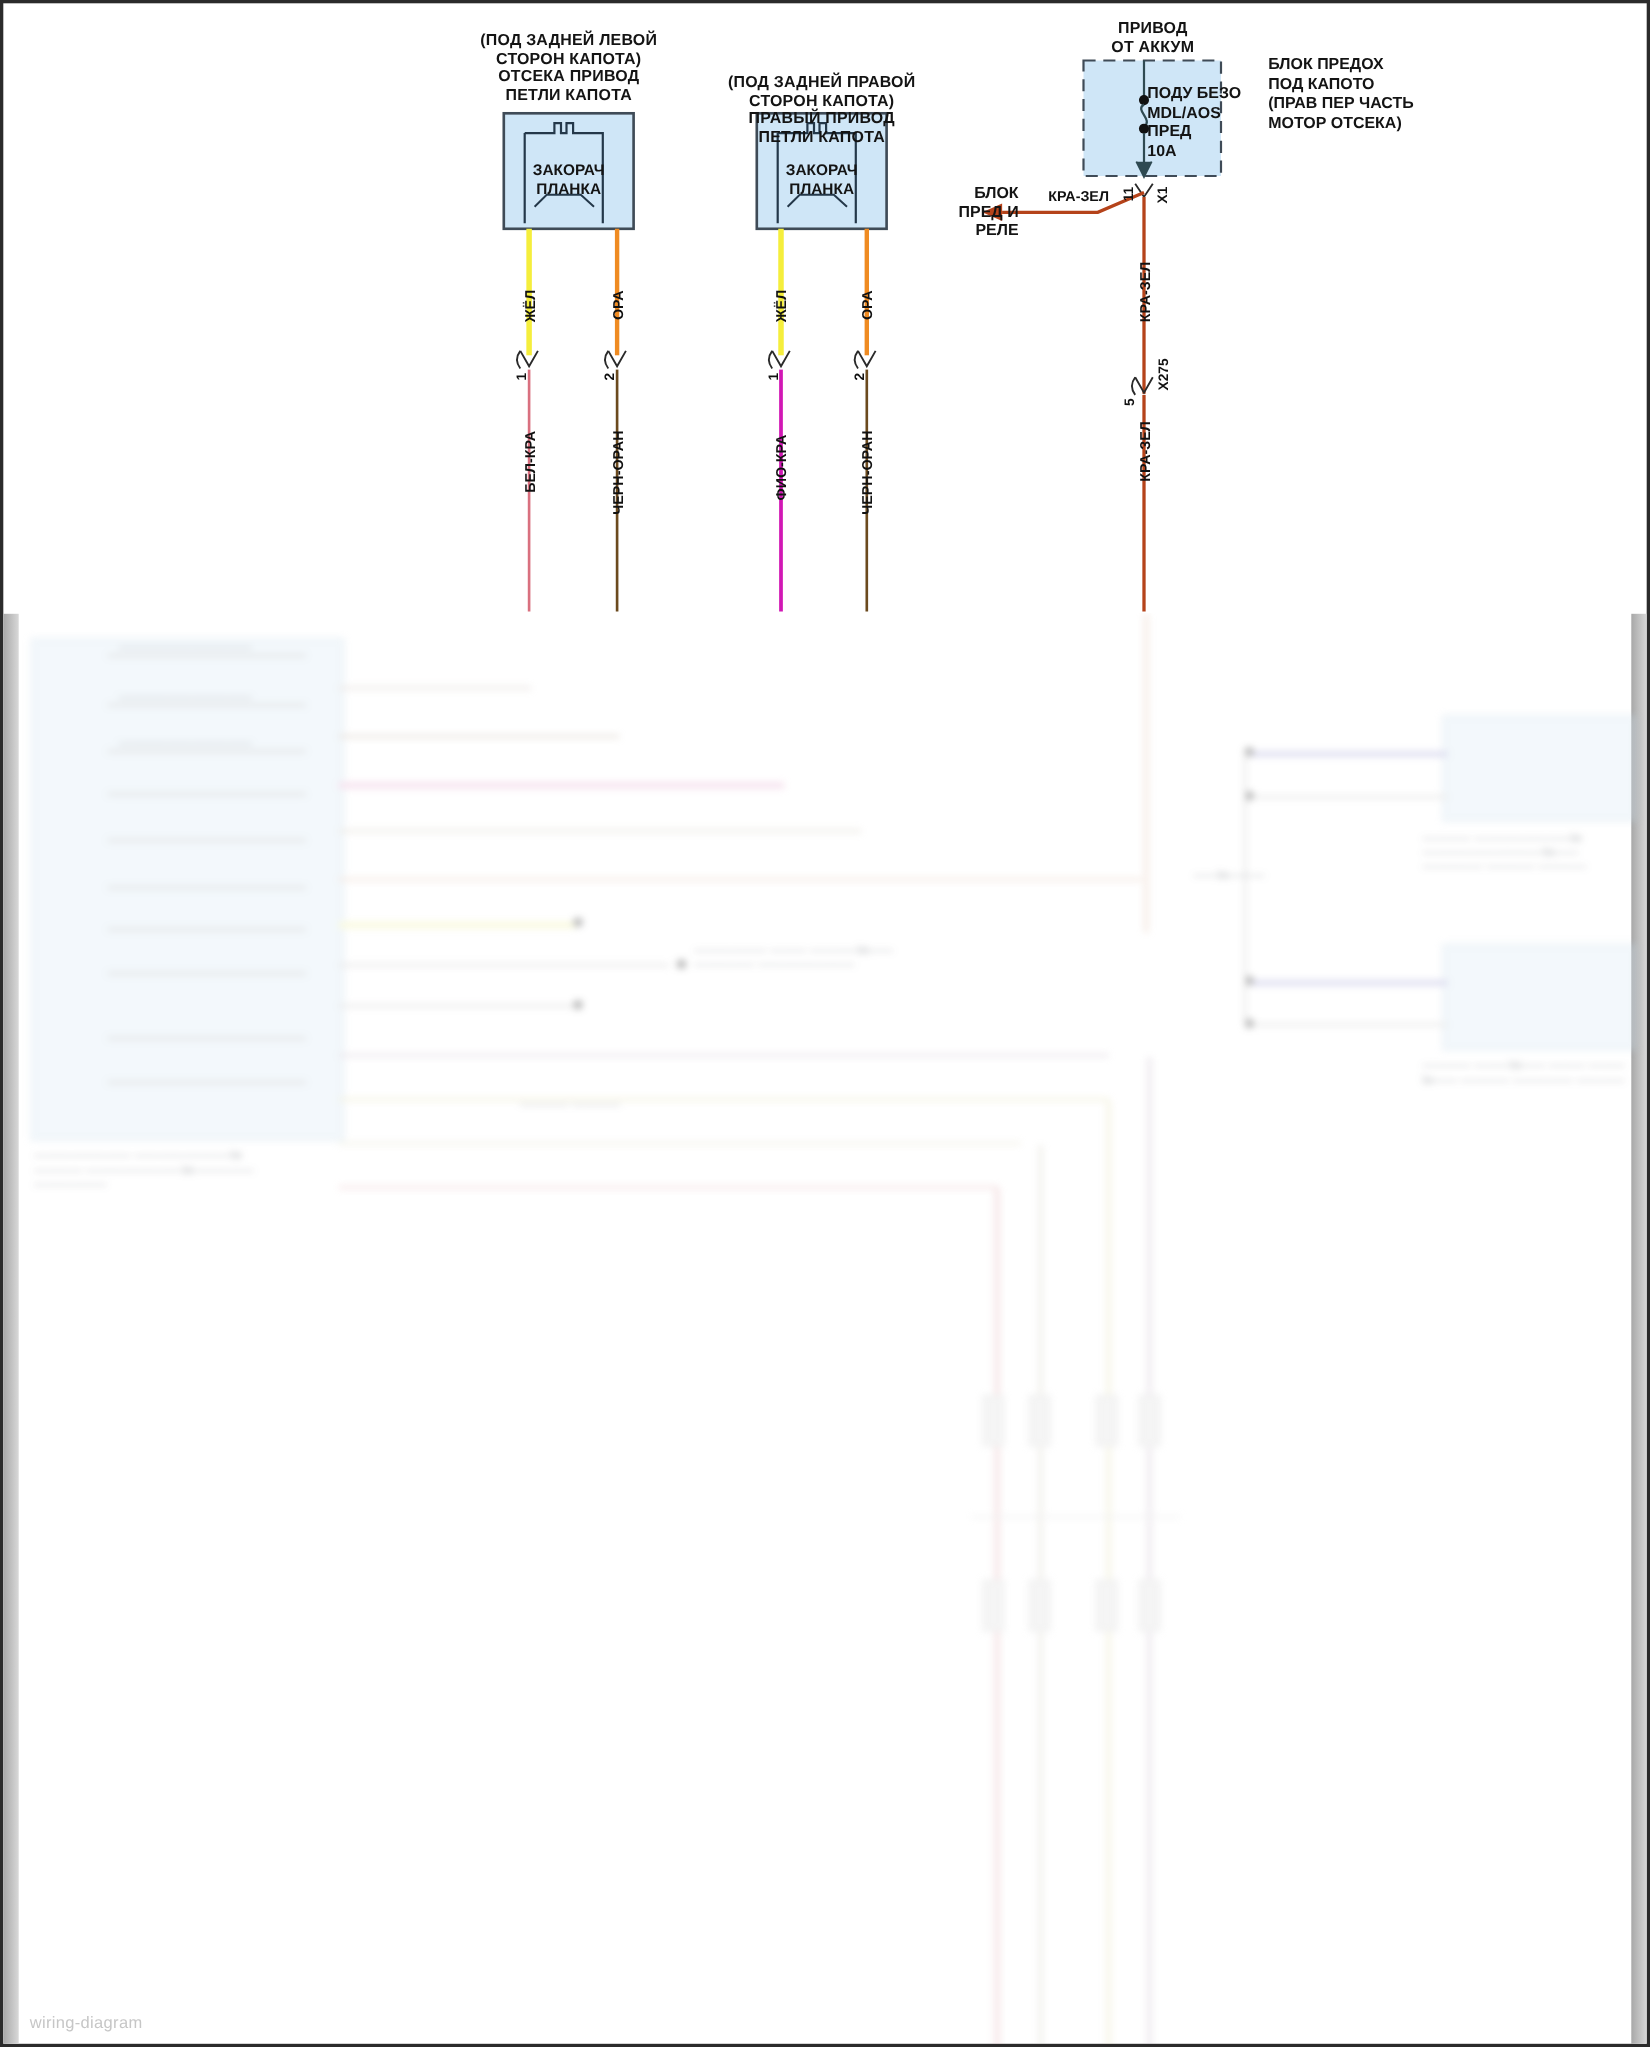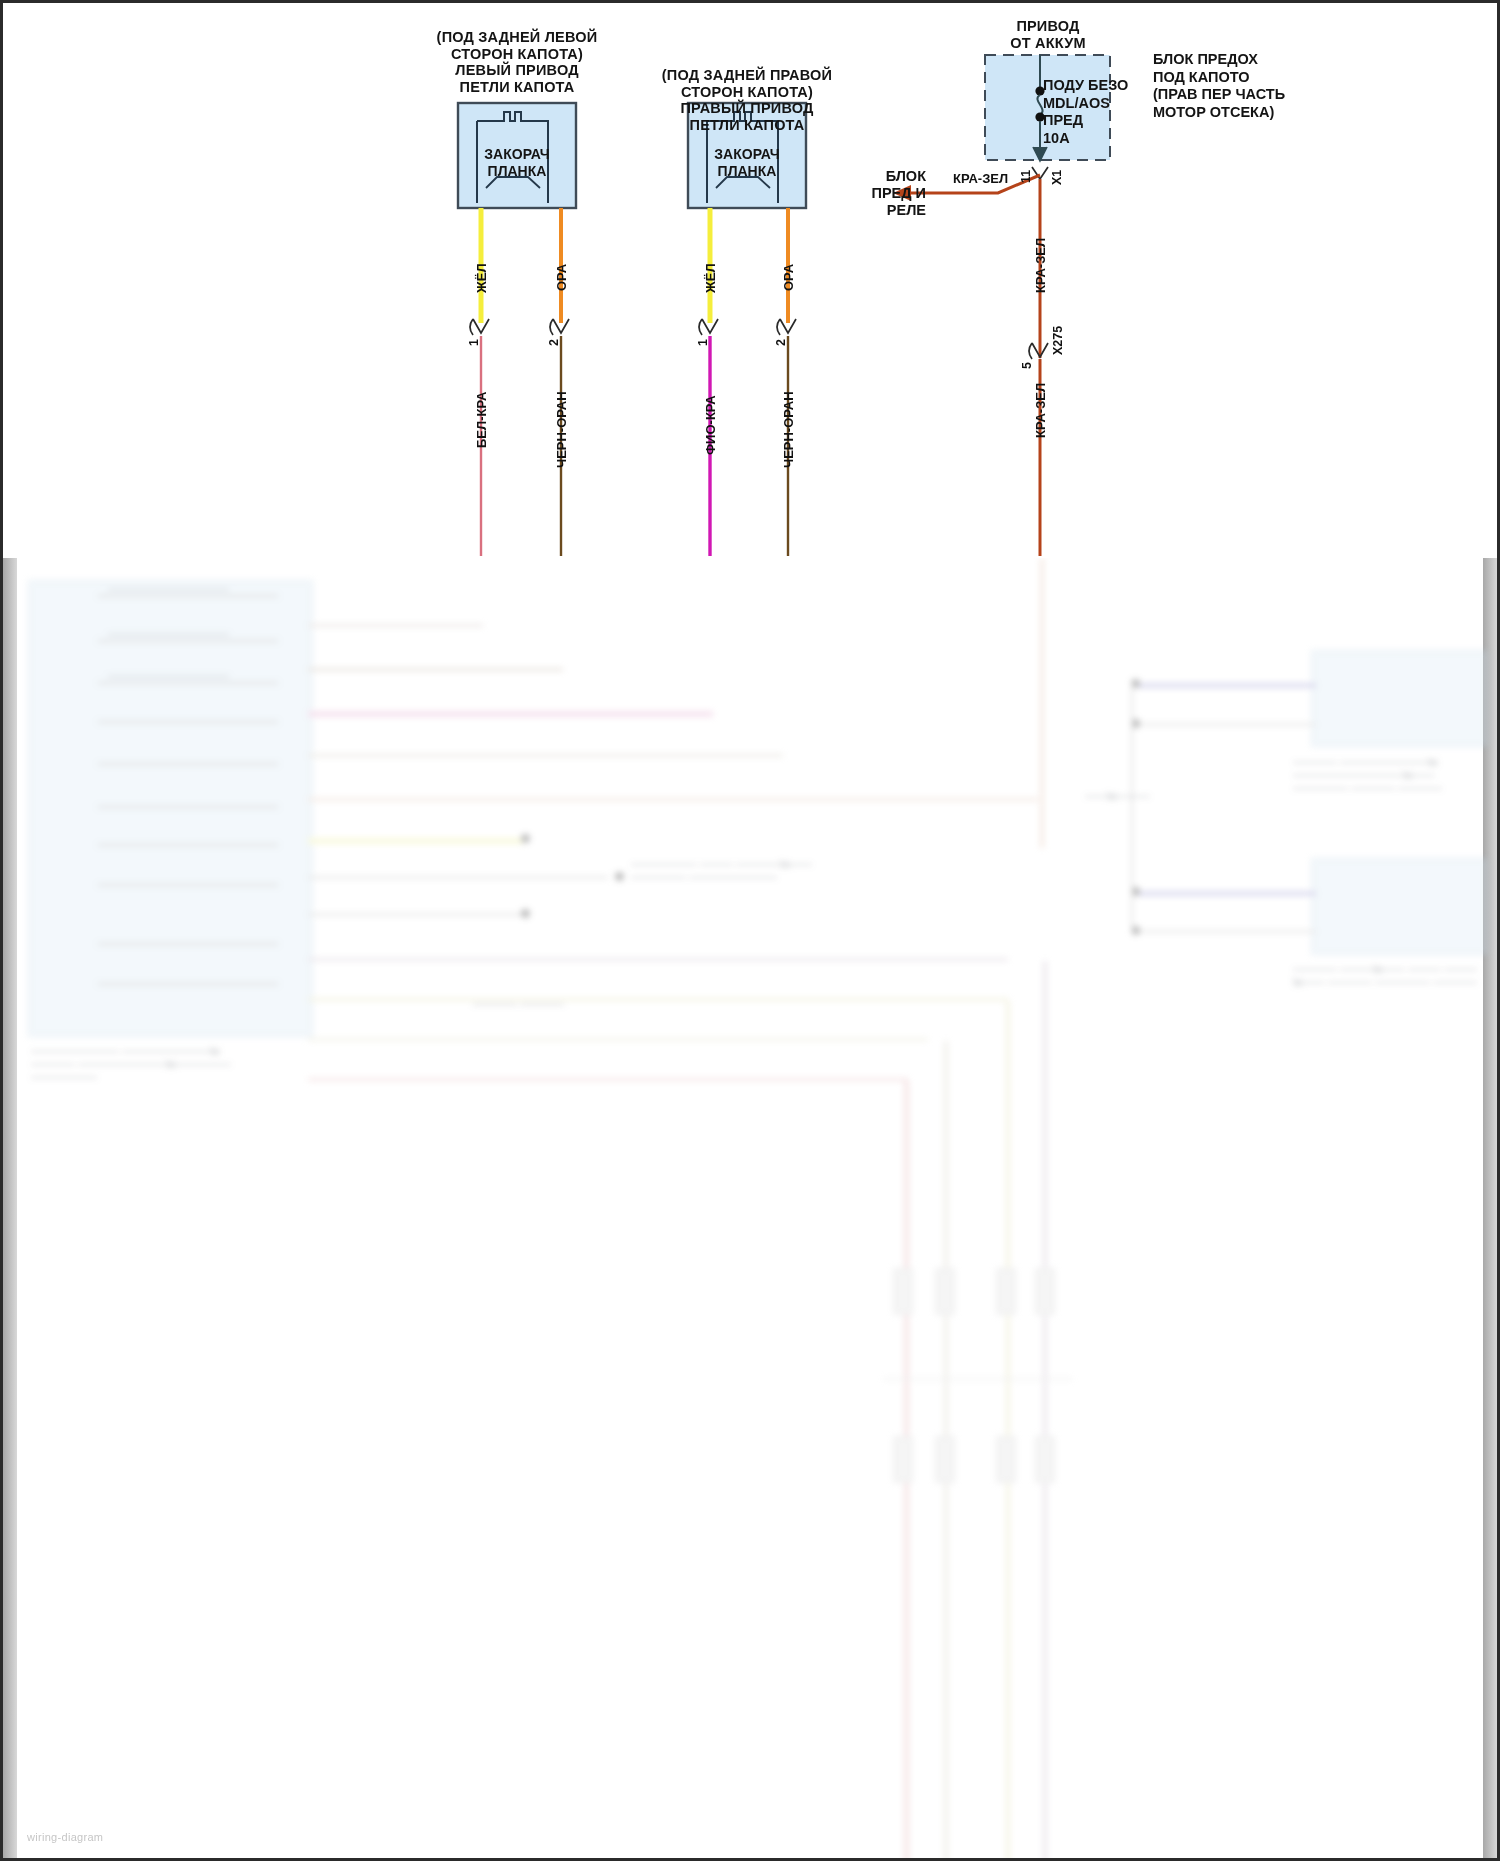--- a/index.html
+++ b/index.html
@@ -52,21 +52,21 @@
     position:absolute;background:#cfe6f7;border:1px solid #9fc4dd;
   }
   .bline{position:absolute;height:3px;}
   .btxt{
     position:absolute;font-size:11px;color:#3c4652;font-weight:600;
     line-height:13px;white-space:pre-line;
   }
   .bdot{position:absolute;width:9px;height:9px;border-radius:50%;background:#222;}
   .brow{position:absolute;height:2px;background:#8d8d8d;}
   .wmk{
-    position:absolute;left:24px;top:1828px;font-size:11px;color:#c6c6c6;
+    position:absolute;left:24px;top:1828px;font-size:15px;color:#c6c6c6;
     letter-spacing:.3px;
   }
   .grayedge{
     position:absolute;top:555px;width:14px;height:1306px;
     background:linear-gradient(90deg,#a8a8a8,#d8d8d8);
   }
 </style>
 </head>
 <body>
 
@@ -127,21 +127,21 @@
       <path d="M1037,172 L995,190 L908,190" fill="none" stroke="#b5431a" stroke-width="3"></path>
       <path d="M908,182 L890,190 L908,198 Z" fill="#b5431a"></path>
 
       <path d="M1029,340 L1037,354 L1045,340" fill="none" stroke="#2a2a2a" stroke-width="1.7"></path>
       <path d="M1029,340 Q1023,348 1029,356" fill="none" stroke="#2a2a2a" stroke-width="1.7"></path>
       <line x1="1037" y1="356" x2="1037" y2="553" stroke="#b5431a" stroke-width="3"></line>
     </svg>
 
     <div class="ttl" style="left:384px;top:26px;width:260px;">(ПОД ЗАДНЕЙ ЛЕВОЙ
 СТОРОН КАПОТА)
-ЛЕВЫЙ ПРИВОД
+ОТСЕКА ПРИВОД
 ПЕТЛИ КАПОТА</div>
     <div class="cmpname" style="left:449px;top:143px;">ЗАКОРАЧ
 ПЛАНКА</div>
 
     <div class="ttl" style="left:614px;top:26px;width:260px;margin-top:38px;">(ПОД ЗАДНЕЙ ПРАВОЙ
 СТОРОН КАПОТА)
 ПРАВЫЙ ПРИВОД
 ПЕТЛИ КАПОТА</div>
     <div class="cmpname" style="left:679px;top:143px;">ЗАКОРАЧ
 ПЛАНКА</div>

